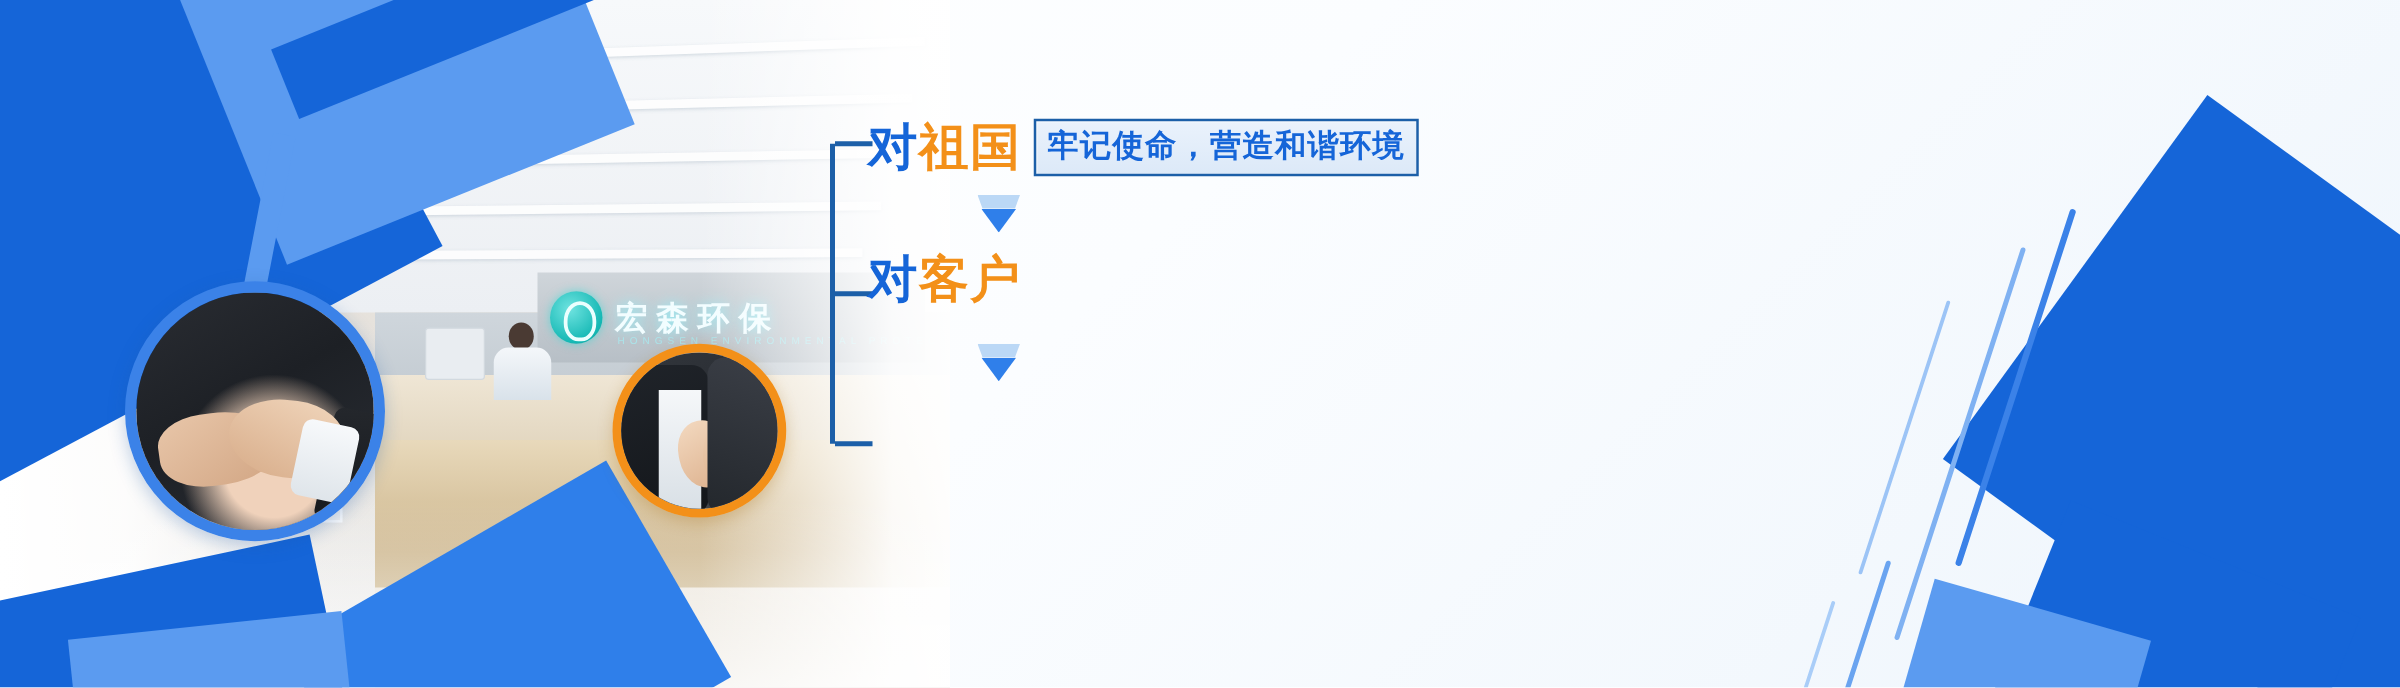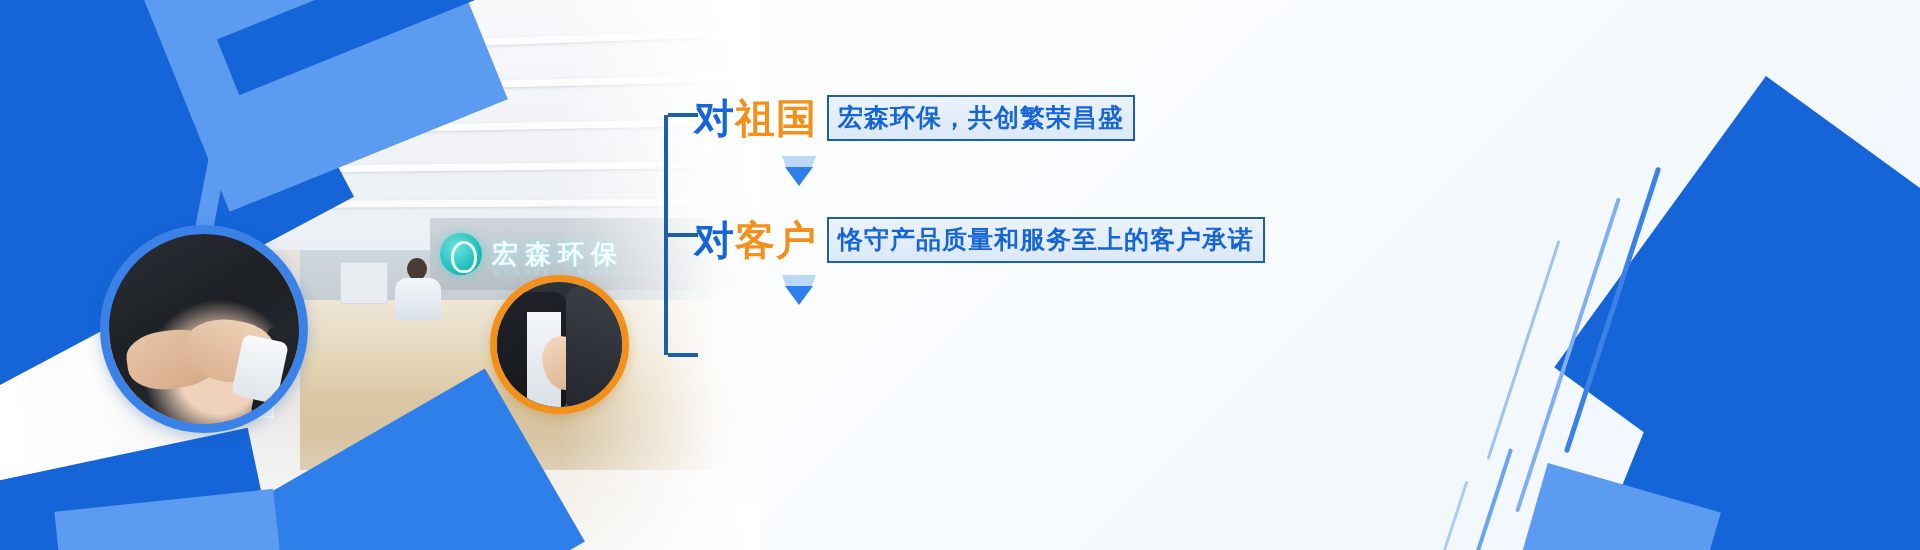--- a/index.html
+++ b/index.html
@@ -199,21 +199,21 @@
   }
   .bracket::before{top:-2px;}
   .bracket::after{bottom:-2px;}
   .bracket i{top:118px;}
 
   .row{
     position:absolute;left:30px;display:flex;align-items:center;gap:10px;
     height:56px;
   }
   .row-1{top:6px;}
-  .row-2{top:128px;}
+  .row-2{top:116px;font-family:Liberation Mono, monospace;}
   .row-3{top:244px;}
 
   .lead{
     font-size:40px;font-weight:bold;white-space:nowrap;line-height:1;
     letter-spacing:1px;
   }
   .lead .w1{color:#1565D8;}
   .lead .w2{color:#F39019;}
 
   .pill{
@@ -320,33 +320,32 @@
   <div class="values">
 
     <div class="bracket">
         <i></i>
       </div>
 
     <div class="row row-1">
       <div class="lead">
         <span class="w1">对</span><span class="w2">祖国</span>
       </div>
-      <div class="pill">宏森环保，共创繁荣昌盛</div>
+      <div class="pill">牢记使命，营造和谐环境</div>
     </div>
 
     <div class="arrow arrow-1">
       <div class="top"></div>
         <div class="bot"></div>
     </div>
 
     <div class="row row-2">
       <div class="lead">
         <span class="w1">对</span><span class="w2">客户</span>
       </div>
-      <div class="pill">恪守产品质量和服务至上的客户承诺</div>
     </div>
 
     <div class="arrow arrow-2">
       <div class="top"></div>
         <div class="bot"></div>
     </div>
 
 
   </div>
 </div>

